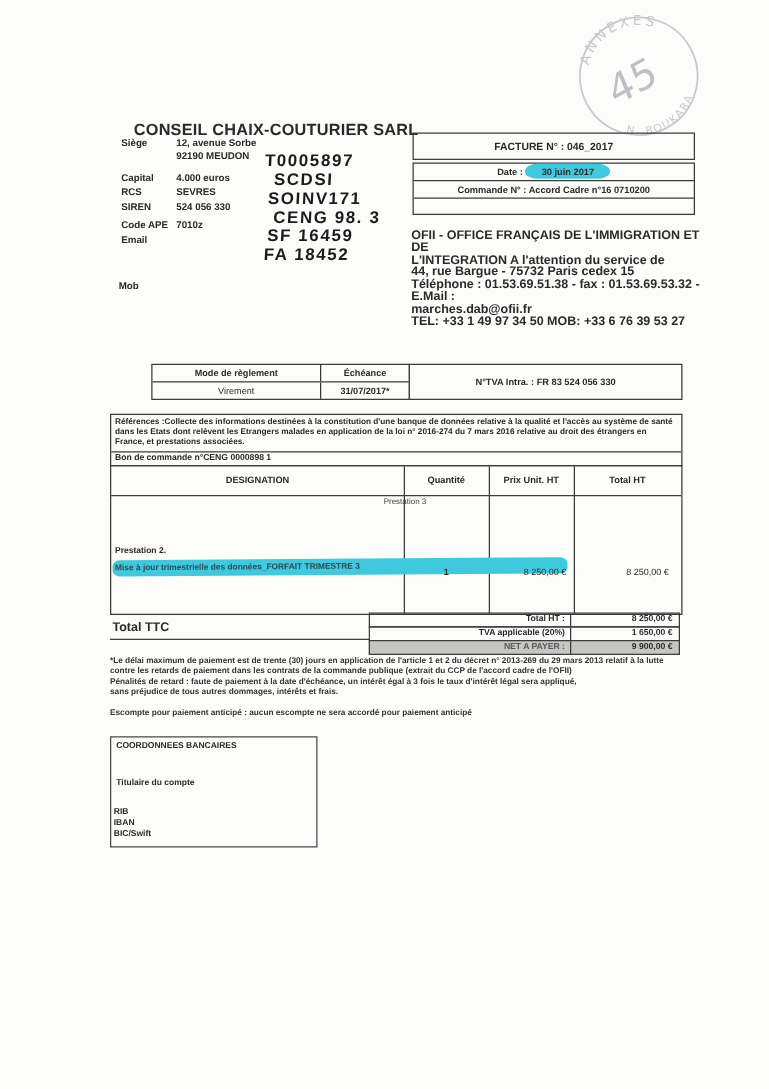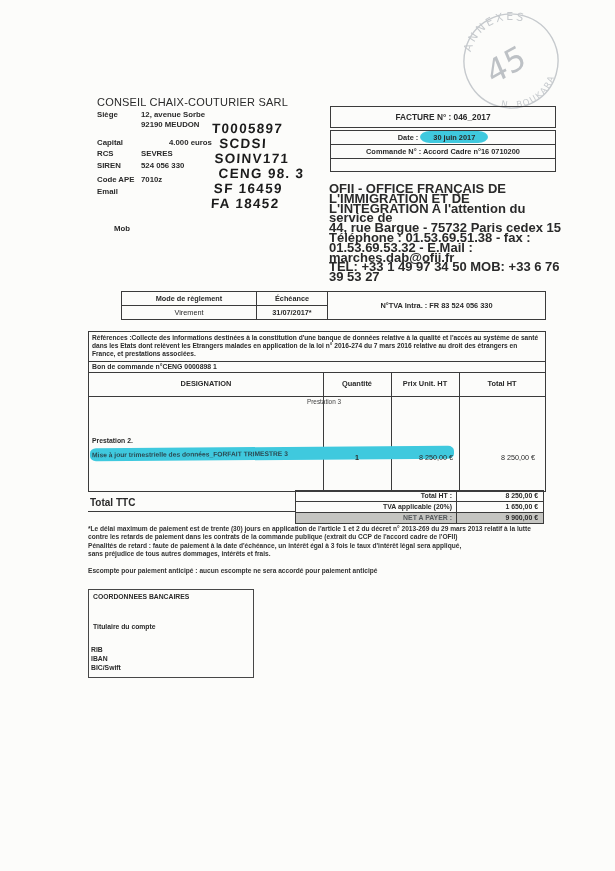--- a/index.html
+++ b/index.html
@@ -1,42 +1,42 @@
 <!DOCTYPE html>
 <html style="--hl: #3fc9de; --netbg: #c5c5c1;"><head>
 <meta charset="utf-8">
 <style>
   html,body{margin:0;padding:0;background:#e8e8e6;}
   .page{position:relative;width:615px;height:871px;background:#fcfcfa;margin:0 auto;
         font-family:"Liberation Sans",sans-serif;color:#2a2a2a;overflow:hidden;}
   .abs{position:absolute;}
   .b{font-weight:bold;}
   
-  .co-name{left:97px;top:96px;font-size:11px;font-weight:normal;letter-spacing:.2px;}
+  .co-name{left:107px;top:96px;font-size:13px;font-weight:bold;letter-spacing:.2px;}
   .fld{font-size:7.8px;font-weight:bold;white-space:nowrap;text-align:right;}
   
   .hand{left:204px;top:121px;font-size:13.5px;font-weight:600;letter-spacing:1.3px;
         color:#1b1b1b;transform:skewX(-3deg);line-height:15px;}
   .hand div{white-space:nowrap;}
   .hand div:nth-child(1){padding-left:6px;}
   .hand div:nth-child(2){padding-left:14px;}
   .hand div:nth-child(3){padding-left:10px;}
   .hand div:nth-child(4){padding-left:15px;}
   .hand div:nth-child(5){padding-left:11px;}
   .hand div:nth-child(6){padding-left:9px;}
   
   .facture-box{left:330px;top:106px;width:224px;height:20px;border:1.4px solid #3b3b3b;
         text-align:center;line-height:20px;font-size:8.3px;font-weight:bold;}
   .info-box{left:330px;top:130px;width:224px;border:1.2px solid #3b3b3b;}
   .info-row{height:13px;border-bottom:1px solid #3b3b3b;font-size:7.4px;font-weight:bold;
         text-align:center;line-height:13px;white-space:nowrap;}
   .info-fill{height:12px;}
   .hl-date{background:var(--hl,#3fc9de);border-radius:50px/30px;padding:2px 13px 1px;}
   
-  .ofii{left:329px;top:184px;width:242px;font-size:13px;font-weight:bold;line-height:9.8px;}
+  .ofii{left:329px;top:184px;width:242px;font-size:10px;font-weight:bold;line-height:9.8px;}
   
   .pay{left:121px;top:291px;width:205px;border:1.2px solid #3b3b3b;font-size:7.3px;}
   .pay-row{display:flex;height:13px;line-height:13px;text-align:center;}
   .pay-row+.pay-row{border-top:1px solid #3b3b3b;}
   .pay-c1{width:134px;border-right:1.2px solid #3b3b3b;}
   .pay-c2{flex:1;}
   .tva-box{left:327px;top:291px;width:217px;height:27px;border:1.2px solid #3b3b3b;
         display:flex;align-items:center;justify-content:center;font-size:7.4px;font-weight:bold;}
   
   .refs{left:88px;top:331px;width:456px;border:1.2px solid #3b3b3b;}
@@ -97,29 +97,29 @@
         <text x="59" y="71" text-anchor="middle" font-size="32" fill="#8b929b" transform="skewX(-6)">45</text>
       </g>
     </svg>
   </div>
 
   <div class="abs co-name">CONSEIL CHAIX-COUTURIER SARL</div>
   <div class="abs fld" style="left:97px;top:110px;">Siège</div>
   <div class="abs fld" style="left:141px;top:110px;">12, avenue Sorbe</div>
   <div class="abs fld" style="left:141px;top:120px;">92190  MEUDON</div>
   <div class="abs fld" style="left:97px;top:138px;">Capital</div>
-  <div class="abs fld" style="left:141px;top:138px;margin-left:28px;">4.000 euros</div>
+  <div class="abs fld" style="left:141px;top:138px;">4.000 euros</div>
   <div class="abs fld" style="left:97px;top:149px;">RCS</div>
   <div class="abs fld" style="left:141px;top:149px;">SEVRES</div>
   <div class="abs fld" style="left:97px;top:161px;">SIREN</div>
   <div class="abs fld" style="left:141px;top:161px;">524 056 330</div>
   <div class="abs fld" style="left:97px;top:175px;">Code APE</div>
   <div class="abs fld" style="left:141px;top:175px;">7010z</div>
   <div class="abs fld" style="left:97px;top:187px;">Email</div>
-  <div class="abs fld" style="left:114px;top:224px;">Mob</div>
+  <div class="abs fld" style="left:95px;top:224px;">Mob</div>
 
   <div class="abs hand">
     <div>T0005897</div>
     <div>SCDSI</div>
     <div>SOINV171</div>
     <div>CENG 98. 3</div>
     <div>SF 16459</div>
     <div>FA 18452</div>
   </div>
 

